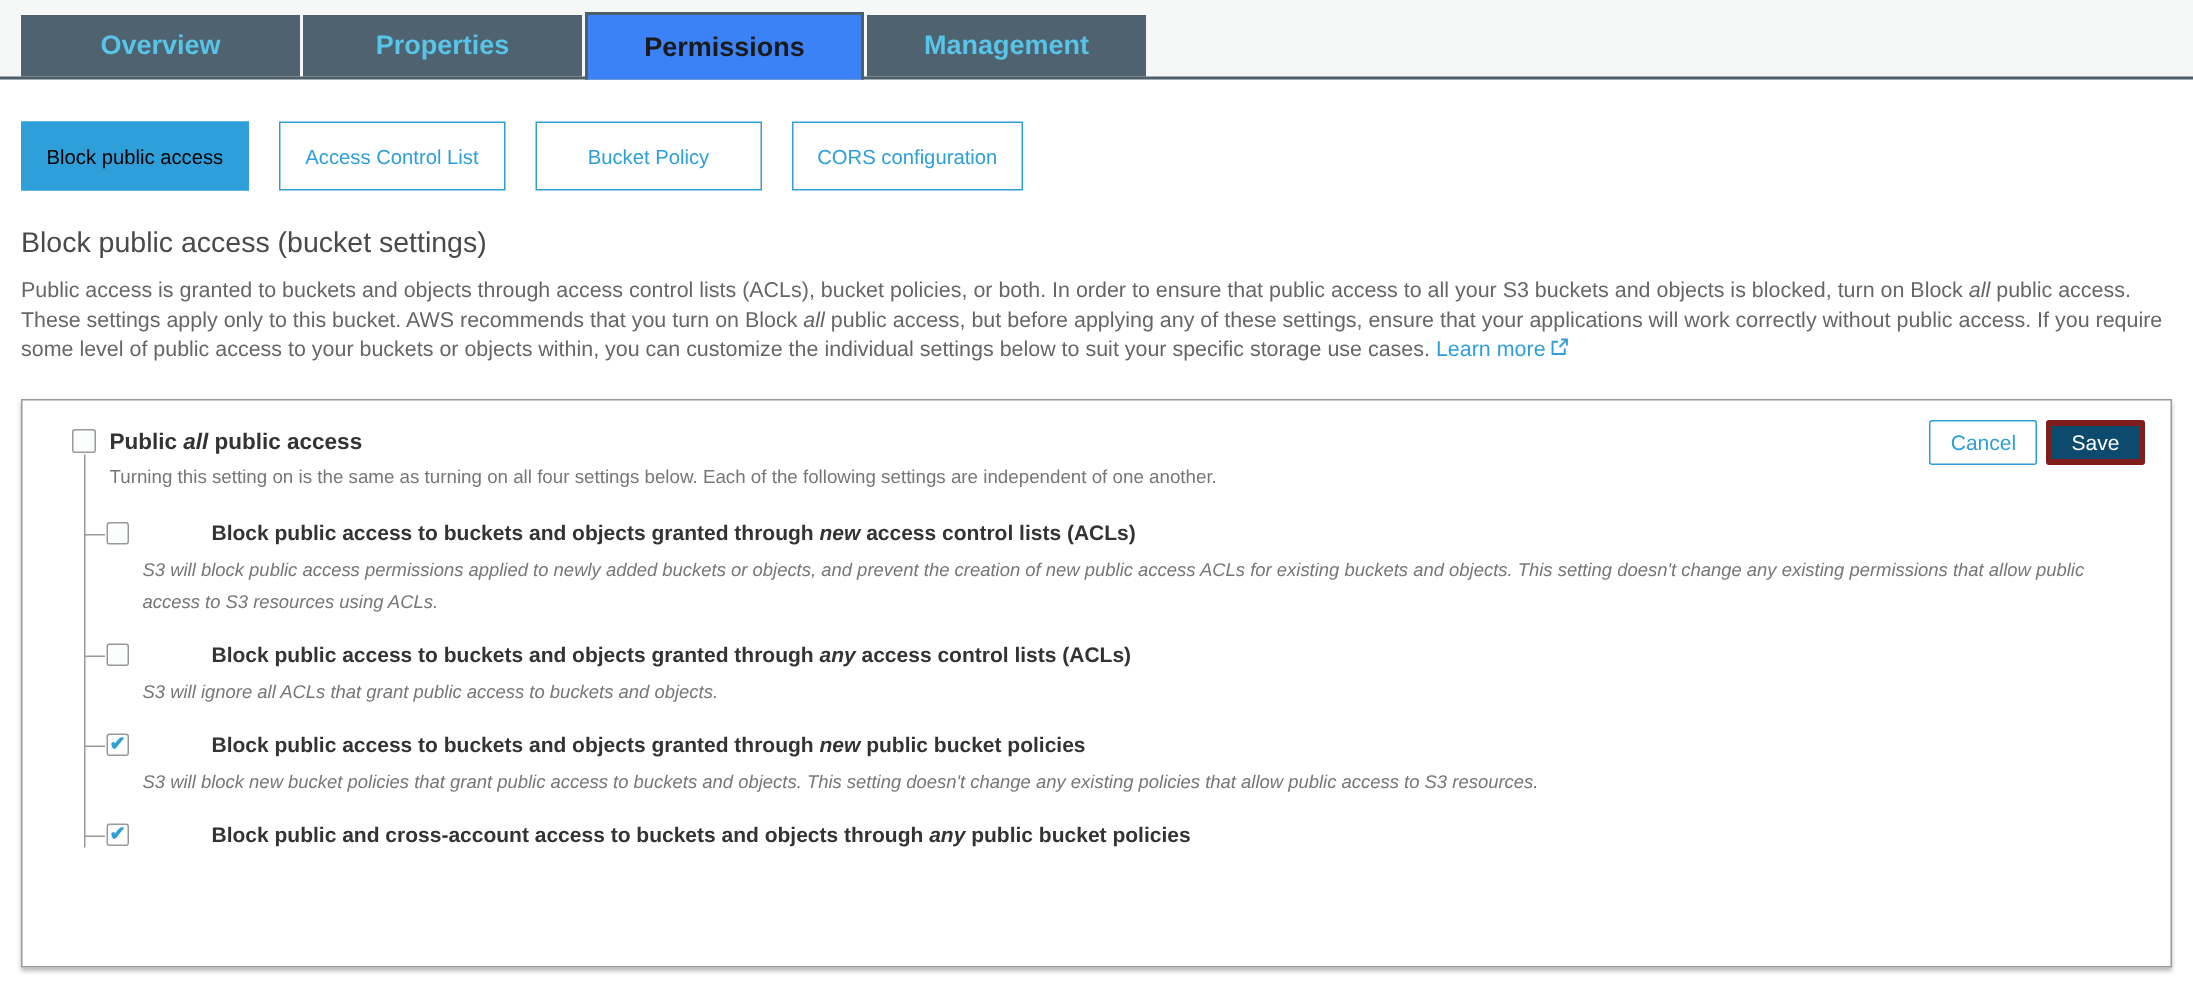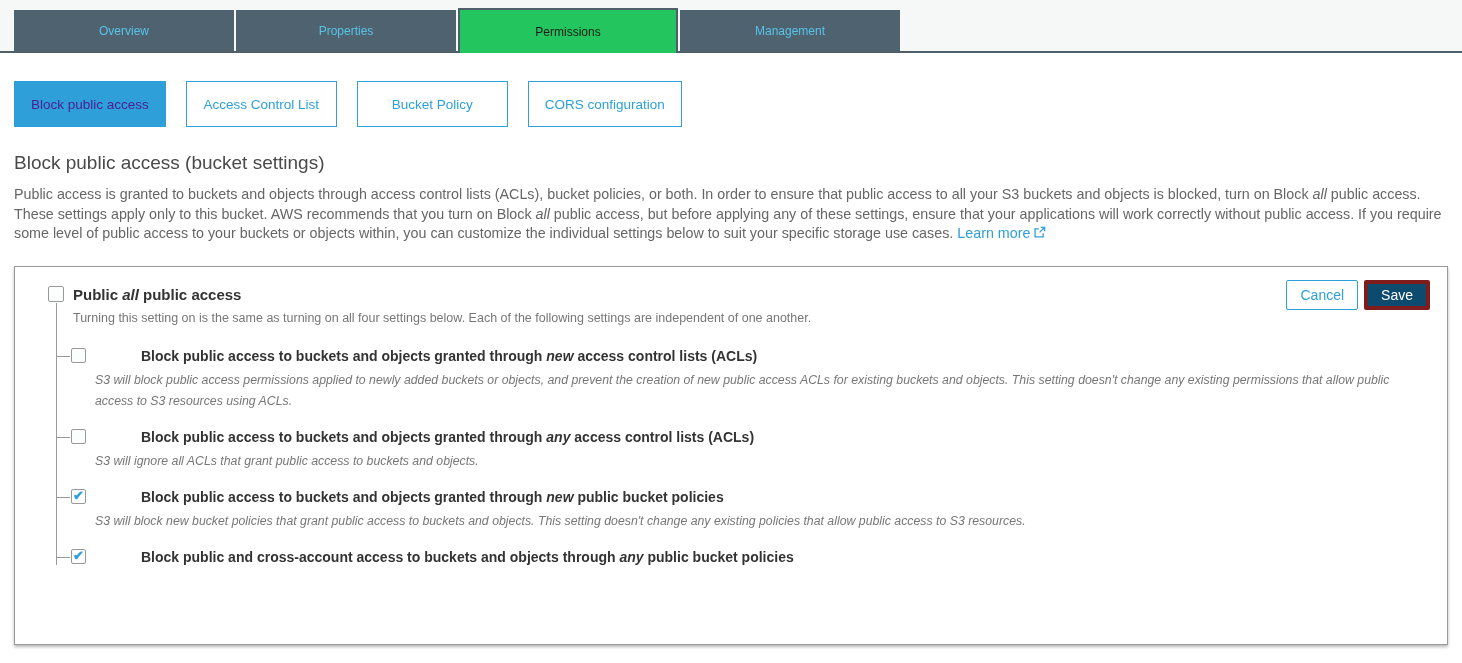--- a/index.html
+++ b/index.html
@@ -14,51 +14,51 @@
   
   .tabbar {
     height: 53px;
     background: #f6f8f8;
     border-bottom: 2px solid #4e5f6a;
     display: flex;
     align-items: flex-end;
     padding-left: 14px;
   }
   .tab {
-    width: 220px; height: 41px;
+    width: 186px; height: 41px;
     background: #4e6270;
     color: #57c4e8;
-    font-size: 12px; font-weight: normal;
+    font-size: 18px; font-weight: bold;
     display: flex; align-items: center; justify-content: center;
     margin-right: 2px;
     cursor: pointer;
   }
   .tab.active {
-    background: #22c55e;
+    background: #3b82f6;
     color: #1a1a1a;
     border: 2px solid #4e5f6a;
     border-bottom: none;
     height: 45px;
     margin-bottom: -2px;
     position: relative;
     z-index: 2;
   }
 
   
   .subtabs { display: flex; gap: 20px; margin: 28px 0 0 14px; }
   .subtab {
     min-width: 151px; height: 46px;
     padding: 0 16px;
     border: 1px solid #2e9fd9;
     background: #fff; color: #2e9fd9;
     font-size: 13.5px;
     display: flex; align-items: center; justify-content: center;
     cursor: pointer;
   }
-  .subtab.active { background: #2e9fd9; color: #4c1d95; }
+  .subtab.active { background: #2e9fd9; color: #000000; }
 
   
   .page-heading {
     margin: 25px 14px 0;
     font-size: 19px; font-weight: 400; color: #4a4a4a;
   }
   .intro {
     margin: 11px 14px 0;
     font-size: 14.3px; line-height: 19.5px; color: #666;
   }

